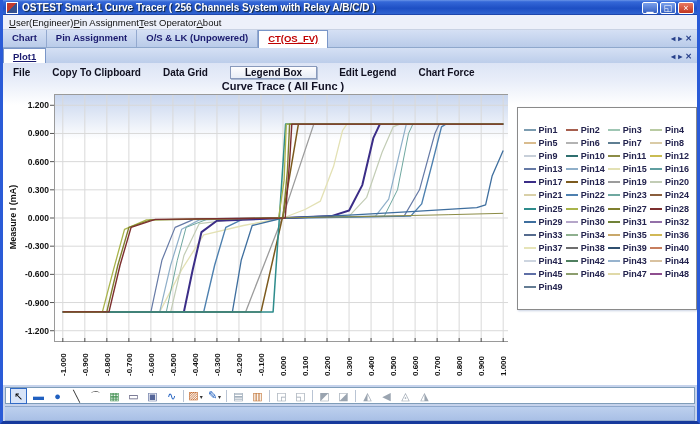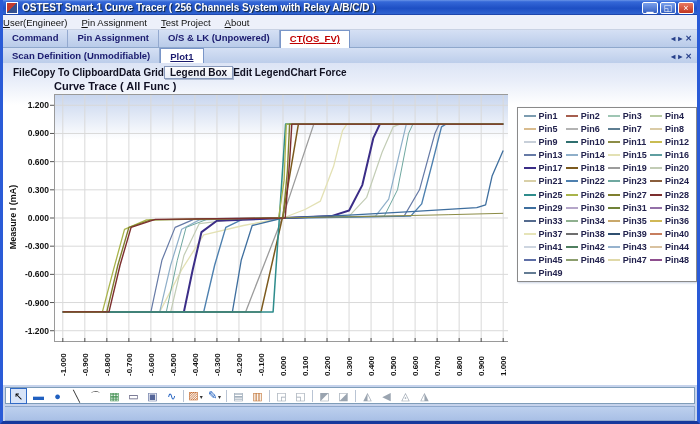--- a/index.html
+++ b/index.html
@@ -5,39 +5,39 @@
   html,body{margin:0;padding:0;background:#9AA7BD;font-family:"Liberation Sans",sans-serif;}
   .window{position:relative;width:700px;height:424px;background:#C6D3EC;border-left:3px solid #2A5BD7;border-right:3px solid #2A5BD7;border-bottom:3px solid #16399C;box-sizing:border-box;overflow:hidden;}
   
   .titlebar{height:15px;background:linear-gradient(180deg,#6A95E8 0%,#3568D8 12%,#1E4FC4 55%,#2E62D0 90%,#16399C 100%);display:flex;align-items:center;padding:0 3px;color:#fff;}
   .app-icon{width:10px;height:10px;background:linear-gradient(135deg,#C23B2E 0 50%,#35518F 50% 100%);border:1px solid #fff;margin-right:4px;flex:none;}
   .titlebar .title{font-size:10px;font-weight:bold;flex:1;white-space:nowrap;overflow:hidden;text-shadow:1px 1px 1px #123;}
   .winbtns{display:flex;gap:2px;}
   .winbtn{width:16px;height:12px;font-size:9px;line-height:11px;text-align:center;color:#fff;border:1px solid #fff;border-radius:2px;background:linear-gradient(180deg,#7AA0EC,#3560C2);box-sizing:border-box;}
   .winbtn.close{background:linear-gradient(180deg,#E87A62,#C13520);}
   
-  .menubar{height:14px;background:#EDF0FA;border-bottom:1px solid #C9D2E4;display:flex;align-items:center;gap:14px;}
+  .menubar{height:14px;background:#EDF0FA;border-bottom:1px solid #C9D2E4;display:flex;align-items:center;padding-left:6px;}
   .menu-item{font-size:9.5px;color:#111;}
   .menu-item::first-letter{text-decoration:underline;}
   
   .tabrow{height:17px;background:linear-gradient(180deg,#D5E0F4,#B9CBE9);border-bottom:1px solid #8FA8CC;display:flex;align-items:stretch;position:relative;}
   .tab{font-size:9.5px;font-weight:bold;color:#1A1A6E;padding:2px 9px 0 9px;border-right:1px solid #93A9CF;white-space:nowrap;}
   .tab.active{background:#fff;border:1px solid #7A96C8;border-bottom:none;margin-bottom:-1px;text-decoration:underline;}
   .tabrow .tabctl{margin-left:auto;display:flex;align-items:center;gap:3px;padding-right:5px;font-size:8px;color:#27408B;font-weight:bold;}
   .tabrow.row1 .tab.active{color:#C00000;}
   
   .page{position:absolute;left:0;top:63px;width:694px;height:322px;background:linear-gradient(180deg,#DCE4F5 0px,#E9EEF9 18px,#FFFFFF 42px);}
-  .plotmenu{height:15px;display:flex;align-items:center;padding-left:10px;padding-top:2px;}
+  .plotmenu{height:15px;display:flex;align-items:center;gap:22px;padding-left:10px;padding-top:2px;}
   .plotmenu .pm-item{font-size:10px;font-weight:bold;color:#101020;white-space:nowrap;}
-  .plotmenu .pm-item.boxed{border:1px solid #8899BB;background:linear-gradient(180deg,#FDFDFE,#E8EDF6);padding:0 5px;box-shadow:1px 1px 0 #AAB8D0;}
-  .chart-title{width:458px;margin-left:51px;text-align:left;font-size:11px;font-weight:bold;color:#101024;height:14px;}
+  .plotmenu .pm-item.boxed{border:1px solid #8899BB;background:linear-gradient(180deg,#FDFDFE,#E8EDF6);padding:0 14px;box-shadow:1px 1px 0 #AAB8D0;}
+  .chart-title{width:458px;margin-left:51px;text-align:center;font-size:11px;font-weight:bold;color:#101024;height:14px;}
   .chart-row{display:flex;align-items:flex-start;padding-left:2px;}
   .ylab{width:13px;height:248px;position:relative;}
   .ylab span{position:absolute;left:-37px;top:118px;transform:rotate(-90deg);font-size:9px;font-weight:bold;color:#111;white-space:nowrap;display:block;width:90px;text-align:center;}
-  .legendbox{margin-left:9px;margin-top:13px;width:168px;border:1px solid #8A8A8A;background:#fff;padding:3px 6px;box-shadow:1px 1px 2px #C9D2E4;}
+  .legendbox{margin-left:9px;margin-top:13px;width:168px;border:1px solid #8A8A8A;background:#fff;padding:17px 6px;box-shadow:1px 1px 2px #C9D2E4;}
   .legendgrid{display:grid;grid-template-columns:repeat(4,1fr);row-gap:3.1px;column-gap:2px;}
   .leg-item{display:flex;align-items:center;gap:3px;}
   .leg-swatch{width:12px;height:2px;flex:none;}
   .leg-label{font-size:9px;font-weight:bold;color:#23234E;white-space:nowrap;}
   .xlabel{width:458px;margin-left:51px;text-align:center;font-size:9.5px;font-weight:bold;color:#111;margin-top:1px;}
   
   .drawbar{position:absolute;left:2px;top:387px;width:690px;height:17px;background:#fff;border:1px solid #7F9DB9;display:flex;align-items:center;gap:4px;padding-left:4px;box-sizing:border-box;}
   .tool{font-size:11px;line-height:14px;width:15px;text-align:center;}
   .tool.pressed{border:1px solid #316AC5;background:#D8E4F8;}
   .tool .dd{font-size:6px;color:#333;margin-left:1px;}
@@ -59,37 +59,36 @@
     <span class="winbtns" id="winbtns">
         <span class="winbtn">▁</span>
         <span class="winbtn">◱</span>
         <span class="winbtn close">×</span>
       </span>
   </div>
 
   <div class="menubar" id="menubar">
       <span class="menu-item">User(Engineer)</span>
       <span class="menu-item">Pin Assignment</span>
-      <span class="menu-item">Test Project</span>
+      <span class="menu-item">Test Operator</span>
       <span class="menu-item">About</span>
     </div>
 
   <div class="tabrow row1" id="tabrow1">
-      <span class="tab">Command</span>
+      <span class="tab">Chart</span>
       <span class="tab">Pin Assignment</span>
       <span class="tab">O/S &amp; LK (Unpowered)</span>
       <span class="tab active" style="color: rgb(192, 0, 0);">CT(OS_FV)</span>
       <span class="tabctl">
         <span>◂</span>
         <span>▸</span>
         <span>✕</span>
       </span>
     </div>
   <div class="tabrow row2" id="tabrow2">
-      <span class="tab">Scan Definition (Unmodifiable)</span>
       <span class="tab active">Plot1</span>
       <span class="tabctl">
         <span>◂</span>
         <span>▸</span>
         <span>✕</span>
       </span>
     </div>
 
   <div class="page">
     <div class="plotmenu" id="plotmenu">

